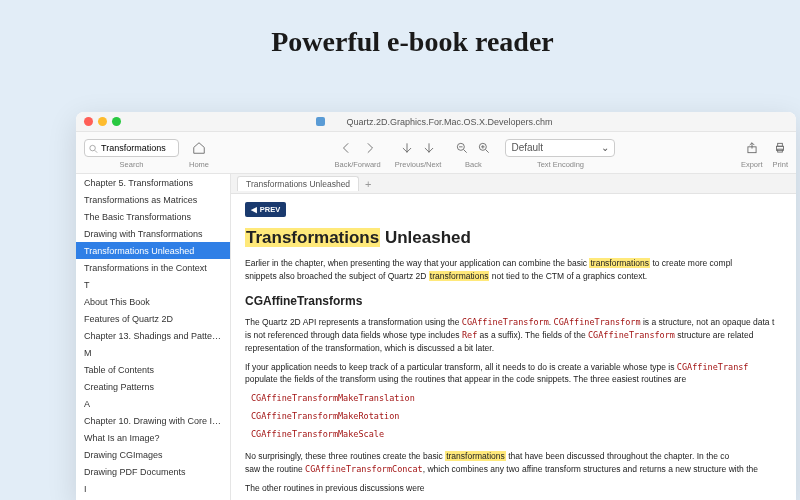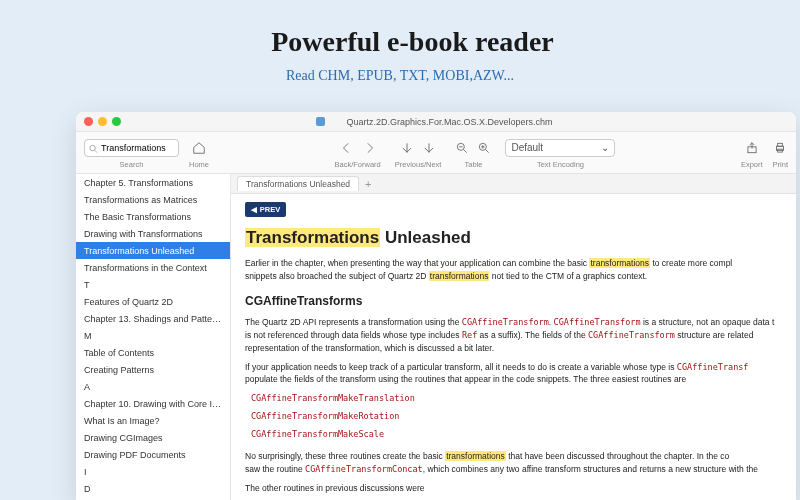--- a/index.html
+++ b/index.html
@@ -174,21 +174,20 @@
 .hl { background: #ffe97a; padding: 0 1px; }
 .doc p { margin-bottom: 6px; font-size: 8.5px; }
 .code { font-family: Menlo, monospace; color: #a31515; font-size: 8.5px; }
 .code-line { color: #a31515; font-family: Menlo, monospace; font-size: 8.5px; margin: 5px 6px; }
 </style>
 </head>
 <body>
 
 <div class="hero">
   <h1>Powerful e-book reader</h1>
-  <p>Read CHM, EPUB, TXT, MOBI,AZW...</p>
 </div>
 
 <div class="app-window">
   <div class="titlebar">
     <div class="traffic-lights">
       <div class="tl tl-red"></div>
       <div class="tl tl-yellow"></div>
       <div class="tl tl-green"></div>
     </div>
     <div class="title-text">
@@ -268,21 +267,21 @@
           </span>
         <span class="ic">
             <svg viewBox="0 0 24 24">
               <circle cx="10" cy="10" r="6"></circle>
               <line x1="7" y1="10" x2="13" y2="10"></line>
               <line x1="10" y1="7" x2="10" y2="13"></line>
               <line x1="15" y1="15" x2="20" y2="20"></line>
             </svg>
           </span>
       </div>
-      <div class="toolbar-label">Table</div>
+      <div class="toolbar-label">Back</div>
     </div>
     <div style="width:14px"></div>
     <div class="toolbar-group">
       <div class="toolbar-icons">
         <div class="text-enc">
           <span>Default</span>
           <span>⌄</span>
         </div>
       </div>
       <div class="toolbar-label">Text Encoding</div>
@@ -316,20 +315,21 @@
 
   <div class="main">
     <div class="sidebar" id="sidebar">
         <div class="sidebar-item">Chapter 5.  Transformations</div>
         <div class="sidebar-item">Transformations as Matrices</div>
         <div class="sidebar-item">The Basic Transformations</div>
         <div class="sidebar-item">Drawing with Transformations</div>
         <div class="sidebar-item selected">Transformations Unleashed</div>
         <div class="sidebar-item">Transformations in the Context</div>
         <div class="sidebar-item">T</div>
+        <div class="sidebar-item">About This Book</div>
         <div class="sidebar-item">Features of Quartz 2D</div>
         <div class="sidebar-item">Chapter 13.  Shadings and Patterns</div>
         <div class="sidebar-item">M</div>
         <div class="sidebar-item">Table of Contents</div>
         <div class="sidebar-item">Creating Patterns</div>
         <div class="sidebar-item">A</div>
         <div class="sidebar-item">Chapter 10.  Drawing with Core Image</div>
         <div class="sidebar-item">What Is an Image?</div>
         <div class="sidebar-item">Drawing CGImages</div>
         <div class="sidebar-item">Drawing PDF Documents</div>

